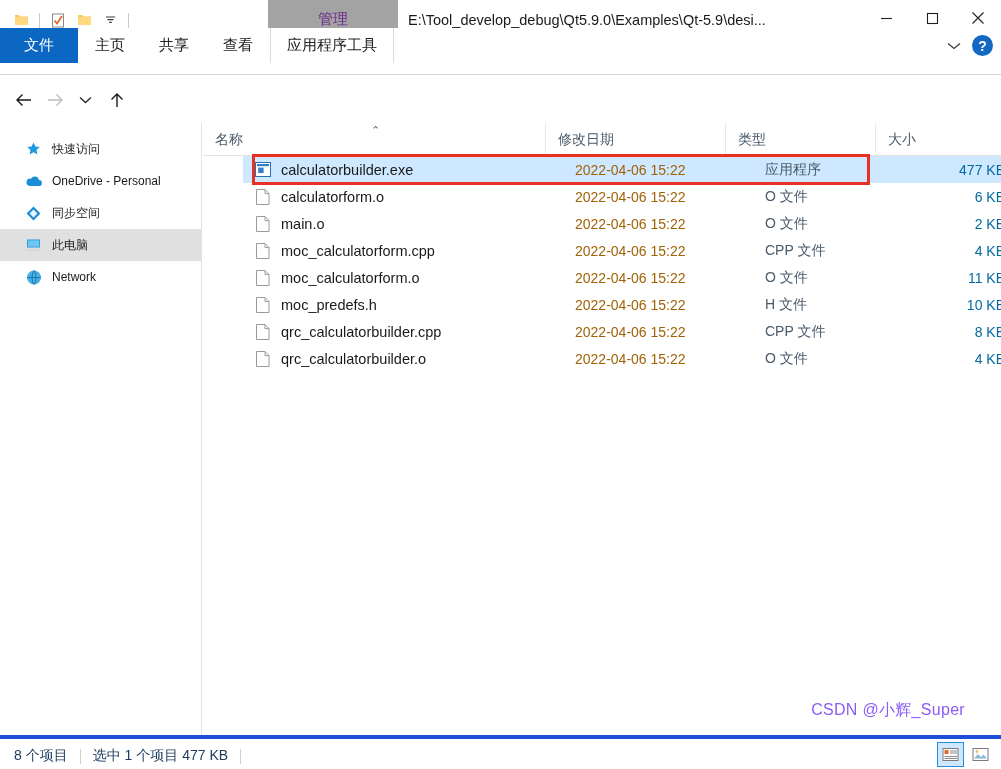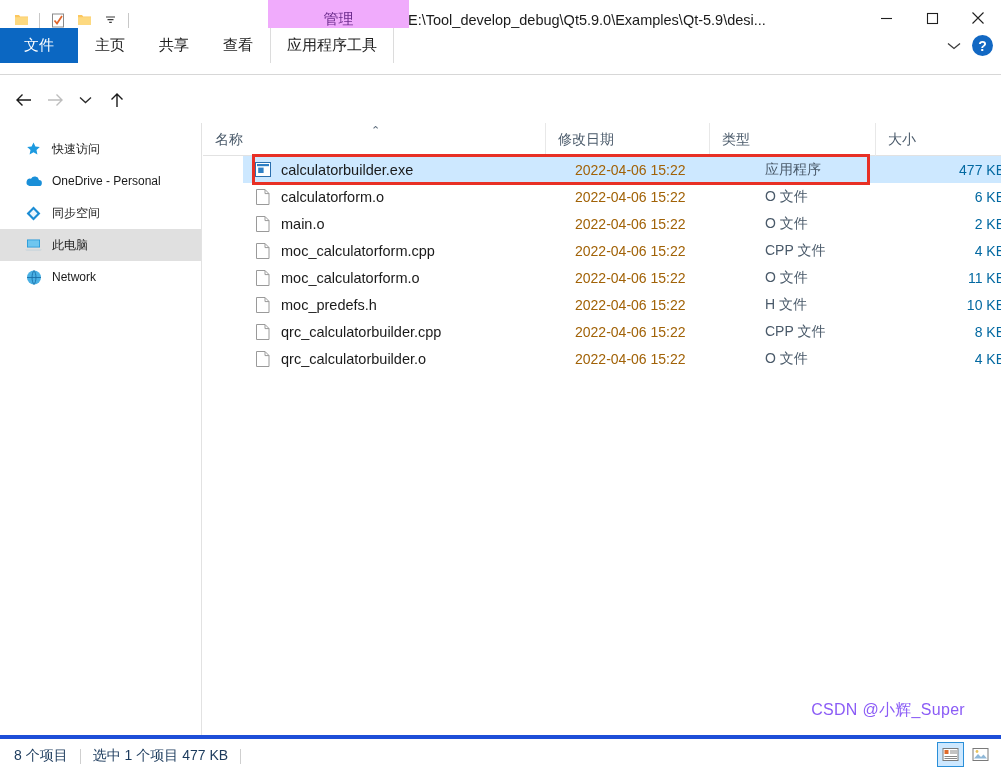--- a/index.html
+++ b/index.html
@@ -14,22 +14,22 @@
   
   .titlebar {
     position:absolute; left:0; top:0; width:1001px; height:40px;
     background:#ffffff;
   }
   .qat { position:absolute; left:8px; top:8px; height:24px; display:flex; align-items:center; gap:0px; }
   .qat-ico { width:26px; height:24px; display:flex; align-items:center; justify-content:center; }
   .qat-sep { width:1px; height:15px; background:#c8c8c8; margin:0 5px; }
 
   .ctx-tab-header {
-    position:absolute; left:268px; top:0px; width:141px; height:38px;
-    background:#f0abfc; display:flex; align-items:center; justify-content:center;
+    position:absolute; left:268px; top:0px; width:130px; height:38px;
+    background:#a3a3a3; display:flex; align-items:center; justify-content:center;
   }
   .ctx-tab-header span { font-size:15px; color:#6d2d8e; }
 
   .title-path {
     position:absolute; left:408px; top:0px; height:40px;
     display:flex; align-items:center;
     font-size:14.5px; color:#1a1a1a; white-space:nowrap;
   }
   .wincontrols { position:absolute; right:0; top:0; height:36px; display:flex; }
   .wbtn { width:46px; height:36px; display:flex; align-items:center; justify-content:center; }
@@ -347,21 +347,21 @@
 
     <div class="list-pane">
       <div class="col-headers">
         <div class="colh" style="left:0; width:342px;">
           <span>名称</span>
           <span class="sort-caret">⌃</span>
         </div>
         <div class="colh" style="left:342px; width:180px;">
           <span>修改日期</span>
         </div>
-        <div class="colh" style="left:506px; width:150px;">
+        <div class="colh" style="left:522px; width:150px;">
           <span>类型</span>
         </div>
         <div class="colh" style="left:672px; width:126px;">
           <span>大小</span>
         </div>
       </div>
 
       <div class="rows">
 
         <div class="row selected">

